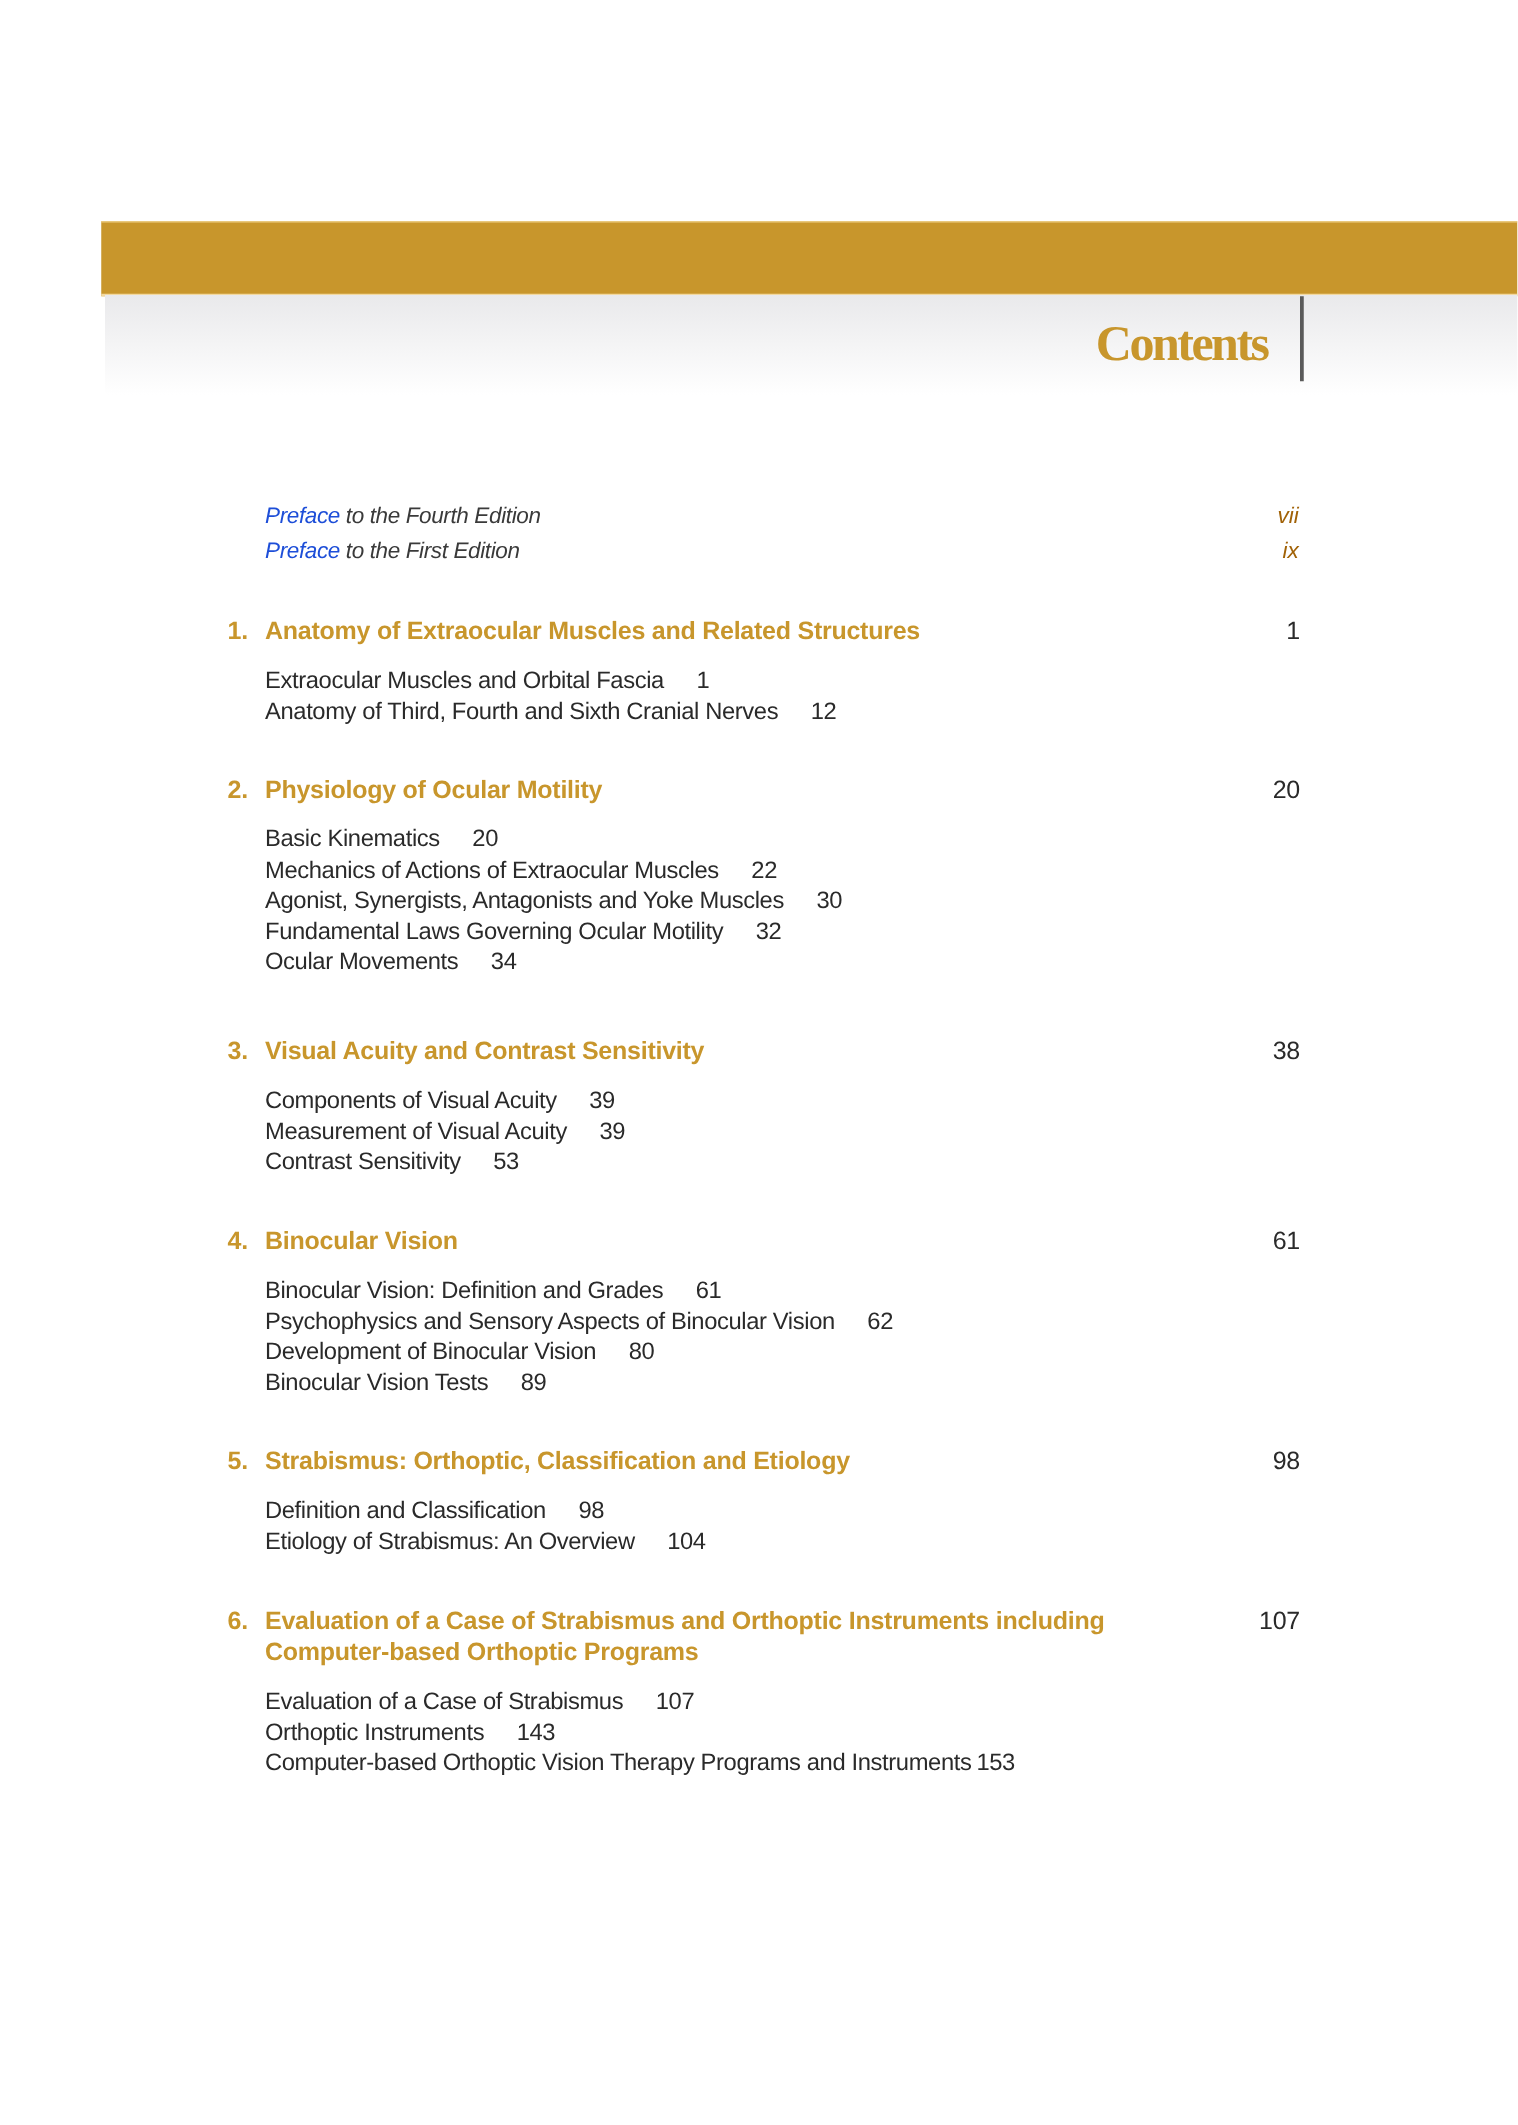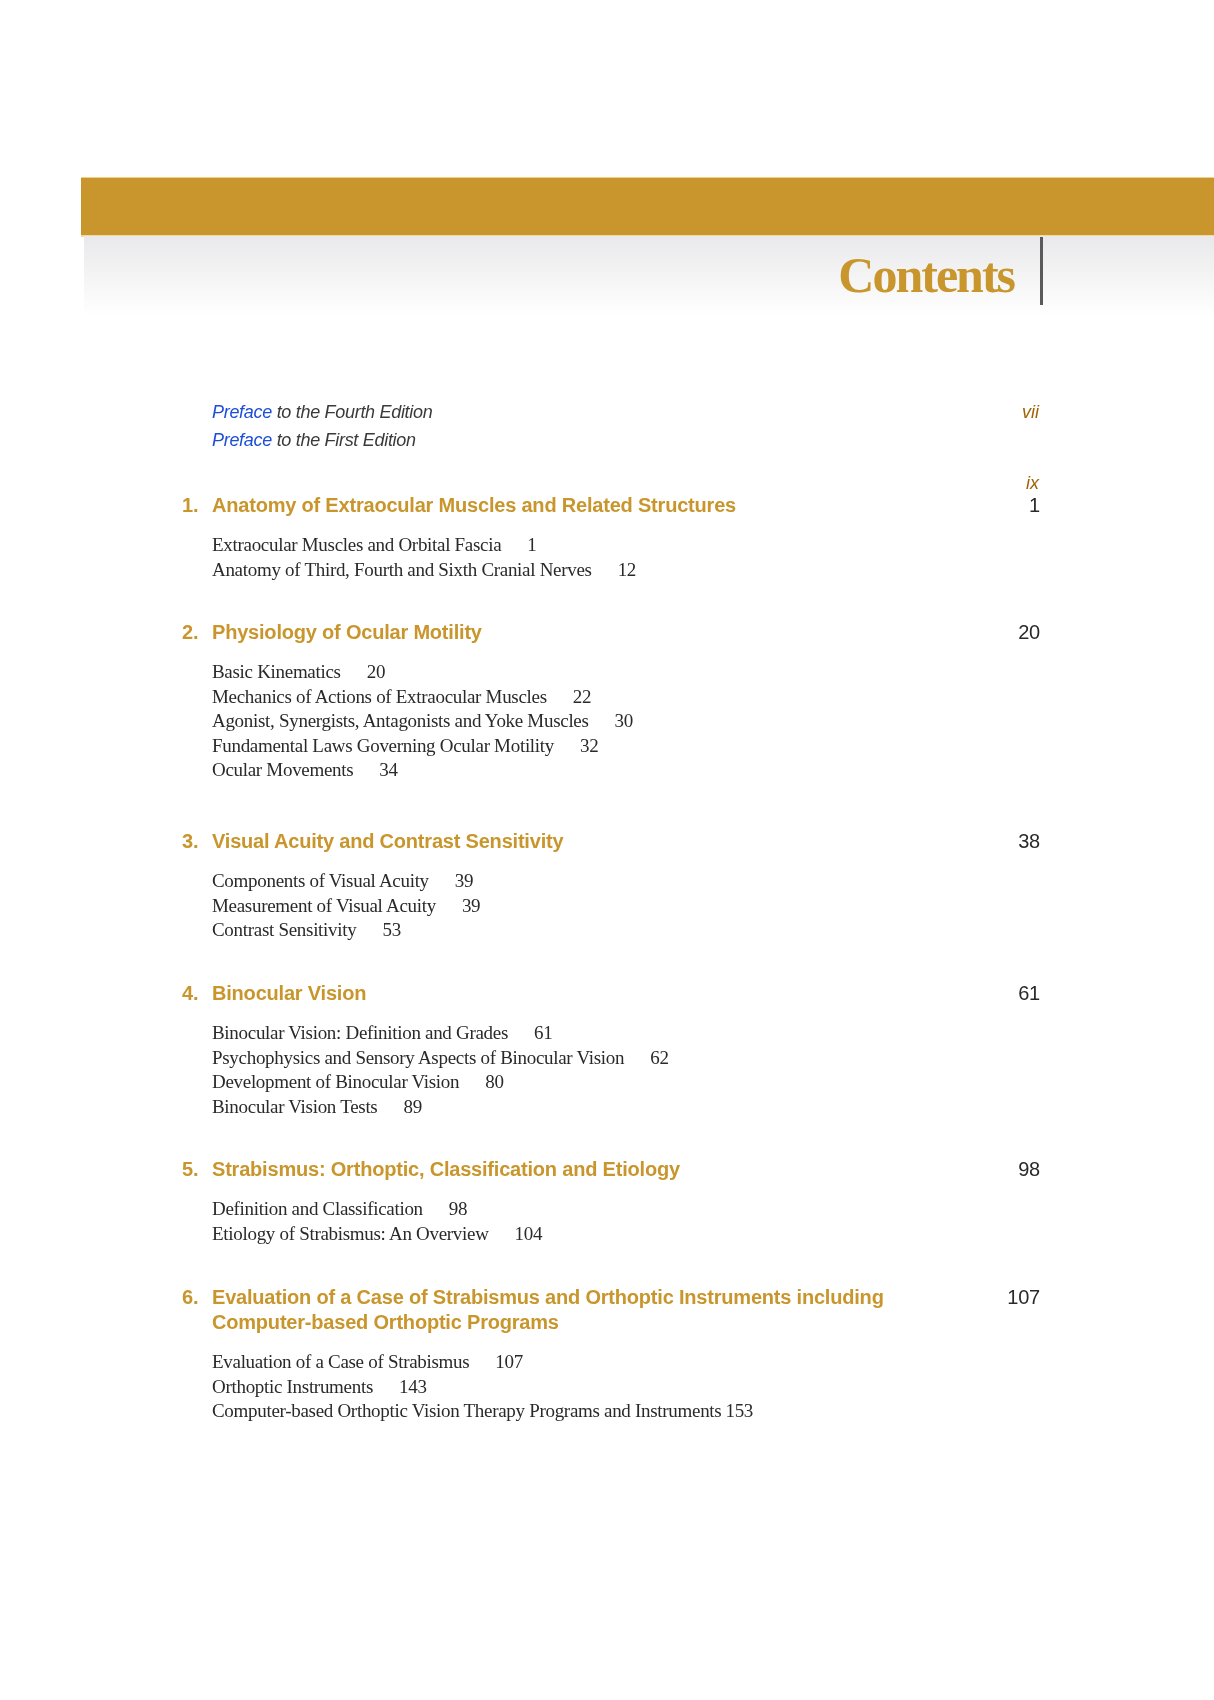--- a/index.html
+++ b/index.html
@@ -3,56 +3,56 @@
 <meta charset="utf-8">
 <style>
   html, body { margin: 0; padding: 0; background: #ffffff; }
   body { width: 1214px; height: 1700px; position: relative; overflow: hidden;
          font-family: "Liberation Sans", "DejaVu Sans", sans-serif; color: #2a2a2a; }
   .band { position: absolute; left: 81px; top: 177px; width: 1133px; height: 57px;
           background: #c8962c; border-top: 1px solid #f0cf86; border-bottom: 2px solid #f3d9a0; }
   .band-shadow { position: absolute; left: 84px; top: 236px; width: 1130px; height: 80px;
           background: linear-gradient(to bottom, #e9e9eb 0%, #f3f3f4 45%, #ffffff 100%); }
   .title { position: absolute; right: 200px; top: 238px; font-family: "Liberation Serif", "DejaVu Serif", serif;
-           font-weight: bold; font-size: 50px; letter-spacing: -2px; color: #c8962c; margin: 0; line-height: 74px; }
+           font-weight: bold; font-size: 40px; letter-spacing: -2px; color: #c8962c; margin: 0; line-height: 74px; }
   .title-rule { position: absolute; left: 1040px; top: 237px; width: 3px; height: 68px; background: #5a5a5a; }
 
   .toc { position: absolute; left: 0; top: 0; width: 1214px; }
   .pref { position: absolute; left: 212px; font-style: italic; font-size: 18px; color: #3a3a3a; letter-spacing: -0.3px; }
   .pref .gold { color: #1d4ed8; }
   .pref-page { position: absolute; right: 175px; font-style: italic; font-size: 18px; color: #a16207; }
 
   .chap { position: absolute; left: 182px; width: 860px; }
   .chap-head { position: relative; display: flex; font-weight: bold; font-size: 20px; color: #c8962c; line-height: 25px; letter-spacing: -0.2px; }
   .chap-num { width: 30px; flex: none; }
   .chap-title { flex: 1; padding-right: 30px; }
   .chap-page { position: absolute; right: 2px; top: 0; font-weight: normal; color: #2a2a2a; font-size: 20px; }
   .sections { margin-top: 15px; margin-left: 30px; }
-  .sec { font-size: 19px; line-height: 24.5px; color: #2a2a2a; letter-spacing: -0.3px; white-space: nowrap; font-family: Liberation Serif, serif; }
+  .sec { font-size: 19px; line-height: 24.5px; color: #2a2a2a; letter-spacing: -0.3px; white-space: nowrap; }
   .sec .pg { margin-left: 26px; }
 </style>
 </head>
 <body>
 
 <div class="band"></div>
 <div class="band-shadow"></div>
 <h1 class="title">Contents</h1>
 <div class="title-rule"></div>
 
 <div class="toc">
 
   <div class="pref" style="top:402px;">
     <span class="gold">Preface</span><span> to the Fourth Edition</span>
   </div>
   <div class="pref-page" style="top:402px;">vii</div>
 
   <div class="pref" style="top:430px;">
     <span class="gold">Preface</span><span> to the First Edition</span>
   </div>
-  <div class="pref-page" style="top:430px;margin-top:43px;">ix</div>
+  <div class="pref-page" style="top:430px;">ix</div>
 
   <div class="chap" style="top:493px;">
     <div class="chap-head">
       <span class="chap-num">1.</span>
       <span class="chap-title">Anatomy of Extraocular Muscles and Related Structures</span>
       <span class="chap-page">1</span>
     </div>
     <div class="sections">
       <div class="sec"><span>Extraocular Muscles and Orbital Fascia</span><span class="pg">1</span></div>
       <div class="sec"><span>Anatomy of Third, Fourth and Sixth Cranial Nerves</span><span class="pg">12</span></div>

